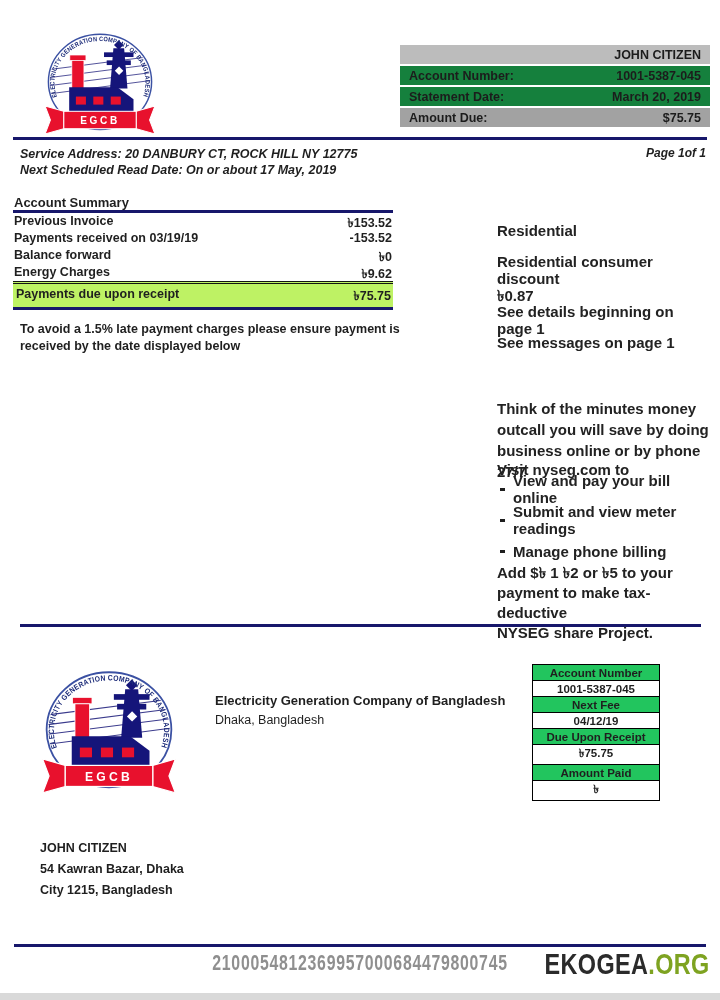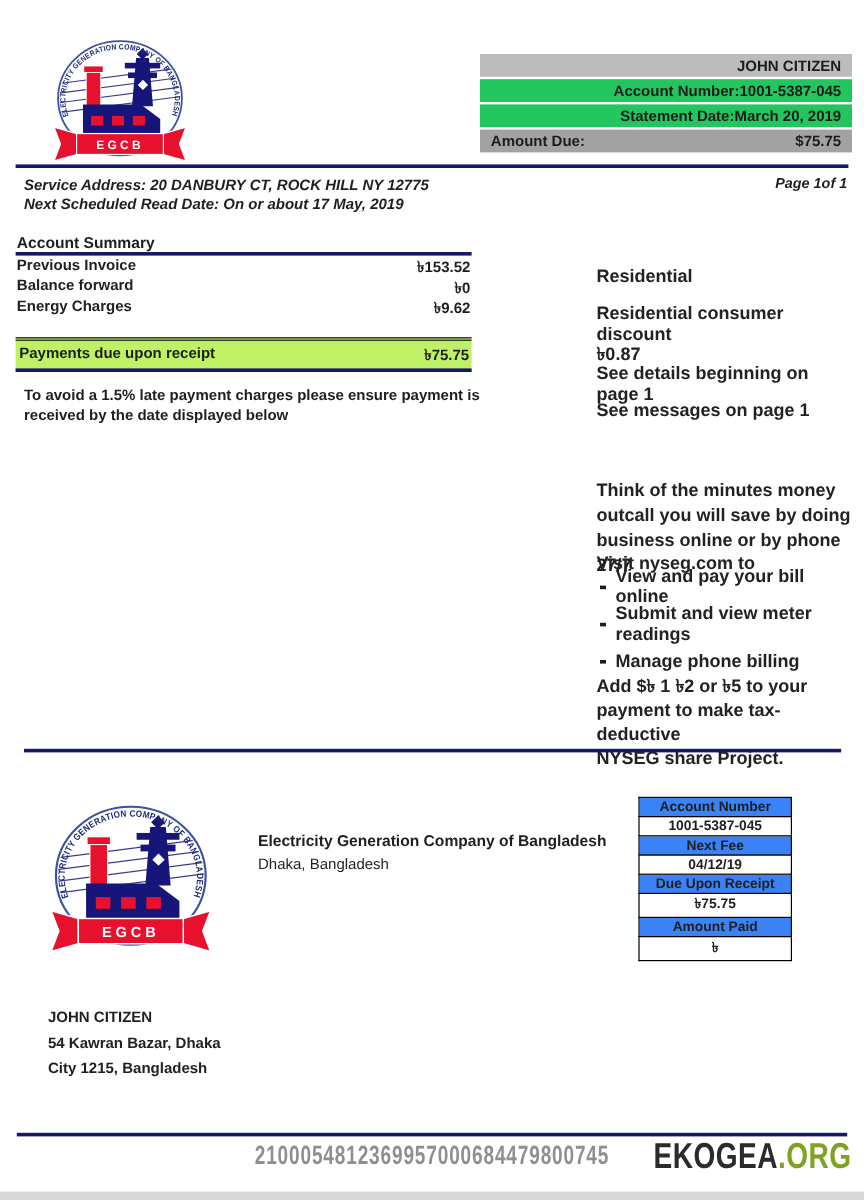--- a/index.html
+++ b/index.html
@@ -10,21 +10,21 @@
     color:#1f1f1f; overflow:hidden; margin:0 auto;
   }
   
   .acct-table { position:absolute; left:400px; top:45px; width:310px; }
   .acct-row {
     display:flex; justify-content:space-between; align-items:center;
     height:19px; margin-bottom:2px; padding:0 9px;
     font-size:12.5px; font-weight:700; color:#1c1c1c;
   }
   .acct-row.head { background:#bcbcbc; justify-content:flex-end; }
-  .acct-row.light { background:#22c55e;justify-content:flex-end; }
+  .acct-row.light { background:#15803d; }
   .acct-row.dark  { background:#a2a2a2; }
   
   .rule { position:absolute; background:#17176b; }
   .rule-top { left:13px; top:137px; width:694px; height:3px; }
   .rule-mid { left:20px; top:624px; width:681px; height:3px; }
   .rule-bot { left:14px; top:944px; width:692px; height:3px; }
   
   .svc { position:absolute; left:20px; top:146px; font-size:12.5px; font-weight:700; font-style:italic; line-height:16px; }
   .pageno { position:absolute; right:14px; top:146px; font-size:12px; font-weight:700; font-style:italic; }
   
@@ -53,21 +53,21 @@
   .rc-share { top:549px; line-height:20px; }
   
   .company { position:absolute; left:215px; top:693px; }
   .company .c1 { font-size:13px; font-weight:700; }
   .company .c2 { font-size:12.5px; font-weight:500; margin-top:5px; }
   .coupon { position:absolute; left:532px; top:664px; width:128px; border-collapse:collapse; }
   .coupon td {
     border:1.5px solid #000; height:16px; text-align:center;
     font-size:11.5px; font-weight:700; padding:0 2px;
   }
-  .coupon td.hd { background:#3b82f6; }
+  .coupon td.hd { background:#22c55e; }
   .recipient { position:absolute; left:40px; top:838px; font-size:12.5px; line-height:21px; font-weight:600; }
   .recipient .rname { font-weight:700; }
   
   .code {
     position:absolute; left:0; top:950px; width:720px; text-align:center;
     font-size:22px; font-weight:600; letter-spacing:1px; color:#8f8f8f;
     transform:scaleX(0.72);
   }
   .brand {
     position:absolute; right:10px; top:947px; font-size:30px; font-weight:600;
@@ -155,20 +155,24 @@
   <div class="pageno">Page 1of 1</div>
 
   <div class="summary-title">Account Summary</div>
   <div class="summary-rule"></div>
   <div class="summary">
     <div class="srow">
       <span>Previous Invoice</span>
       <span>৳153.52</span>
     </div>
     <div class="srow">
+      <span>Payments received on 03/19/19</span>
+      <span>-153.52</span>
+    </div>
+    <div class="srow">
       <span>Balance forward</span>
       <span>৳0</span>
     </div>
     <div class="srow">
       <span>Energy Charges</span>
       <span>৳9.62</span>
     </div>
   </div>
   <div class="total-row">
     <span>Payments due upon receipt</span>

